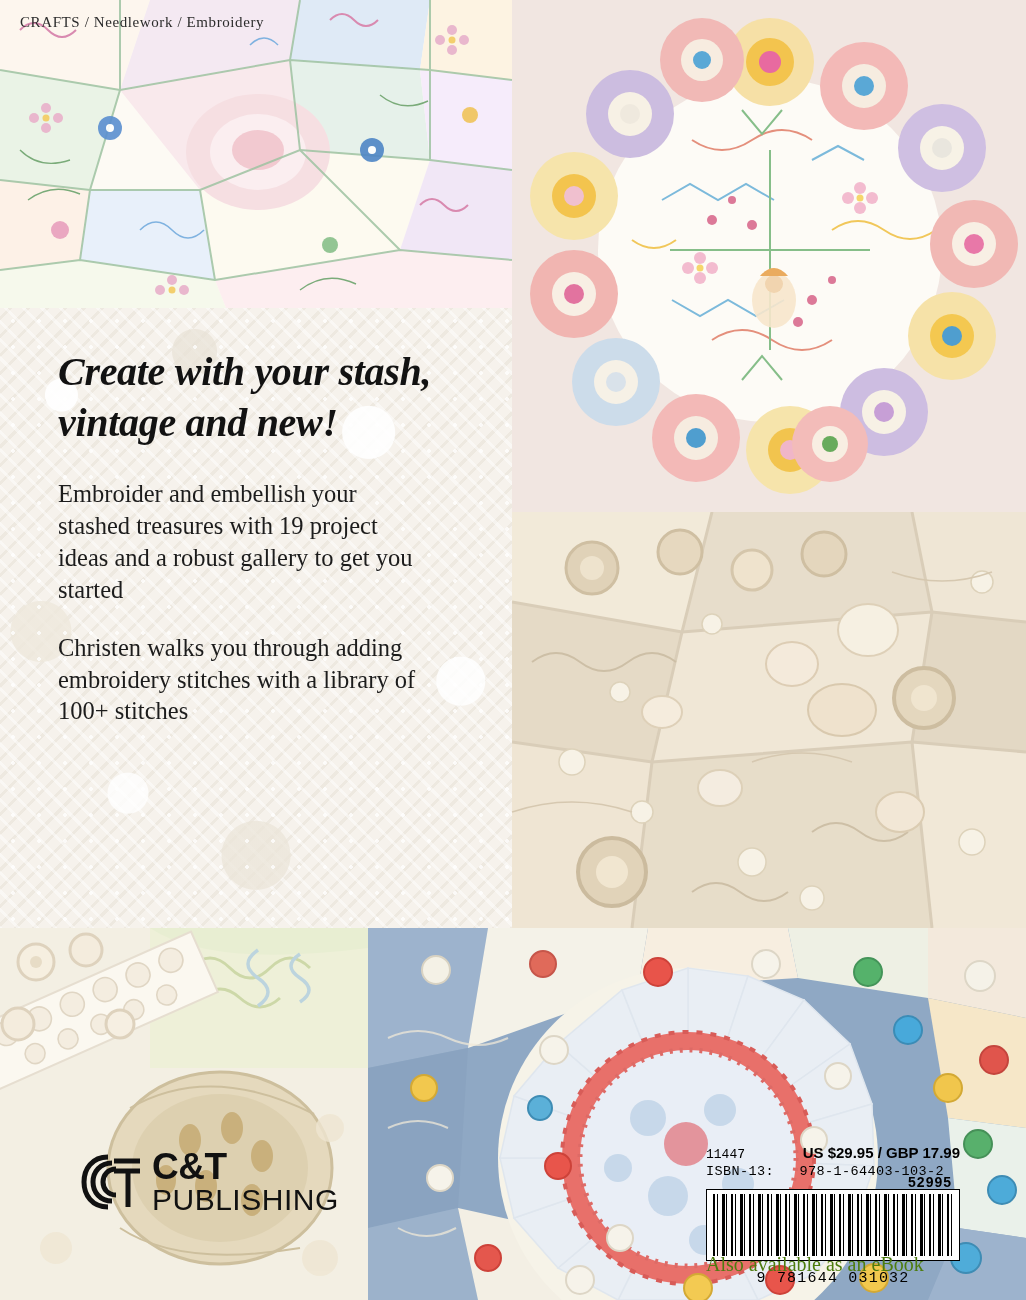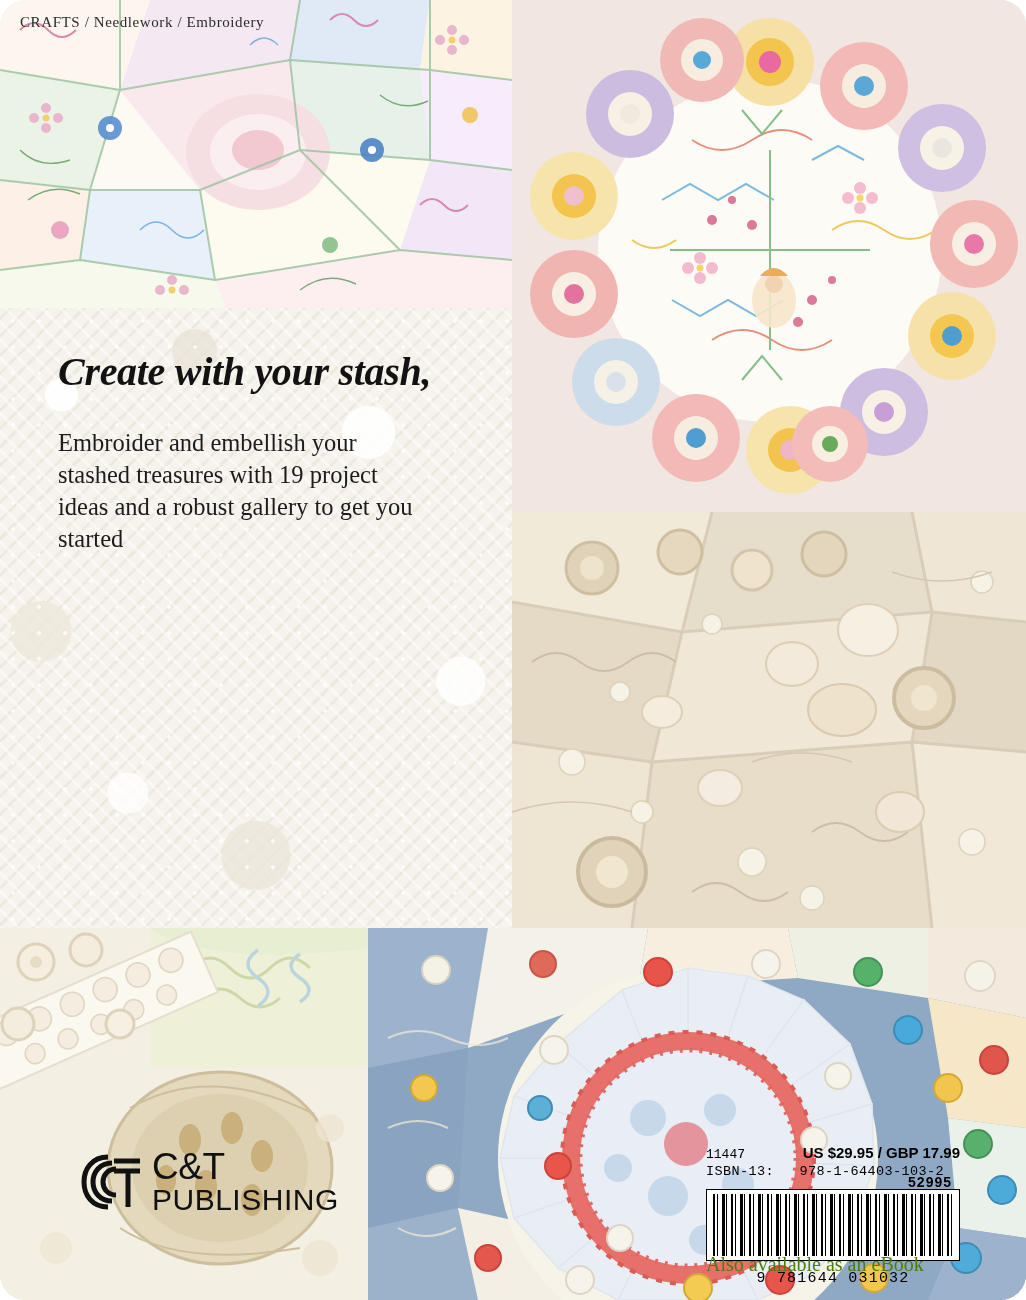--- a/index.html
+++ b/index.html
@@ -12,21 +12,20 @@
     height: 1300px;
     font-family: "Liberation Serif", serif;
     overflow: hidden;
   }
   .cover {
     position: relative;
     width: 1026px;
     height: 1300px;
     background: #f3ece6;
     overflow: hidden;
-    border-radius: 26px;
   }
 
   
   .category {
     position: absolute;
     top: 14px;
     left: 20px;
     font-family: "Liberation Serif", serif;
     font-size: 15px;
     letter-spacing: 0.6px;
@@ -138,21 +137,21 @@
   }
   .logo-mark { width: 64px; height: 66px; display:block; }
   .logo-text {
     font-family: "Liberation Sans", sans-serif;
     color: #111;
     line-height: 1.0;
   }
   .logo-text .l1 {
     display: block;
     font-size: 37px;
-    font-weight: 400;
+    font-weight: 700;
     letter-spacing: -0.5px;
   }
   .logo-text .l2 {
     display: block;
     font-size: 30px;
     font-weight: 400;
     letter-spacing: 0.5px;
   }
 
   
@@ -502,22 +501,24 @@
       </g>
     </svg>
   </div>
 
   <div class="text-panel">
     <div class="lace-bg"></div>
     <div class="lace-dots"></div>
     <div class="text-content">
       <h1 class="headline">
         <span>Create with your stash,</span>
+        <span>vintage and new!</span>
       </h1>
       <p class="bullet">Embroider and embellish your stashed treasures with 19 project ideas and a robust gallery to get you started</p>
+      <p class="bullet">Christen walks you through adding embroidery stitches with a library of 100+ stitches</p>
     </div>
   </div>
 
   <div class="photo-botleft">
     <svg width="368" height="372" viewBox="0 0 368 372" preserveAspectRatio="none">
       <rect width="368" height="372" fill="#f3efe3"></rect>
       <rect x="150" y="0" width="218" height="140" fill="#eef0d8"></rect>
       <path d="M150,0 q60,40 218,20 L368,0 Z" fill="#e8eed2"></path>
       <g stroke="#cdd8a8" stroke-width="3" fill="none">
         <path d="M190,40 q20,-20 40,0 q20,20 40,0 q20,-20 40,0"></path>

